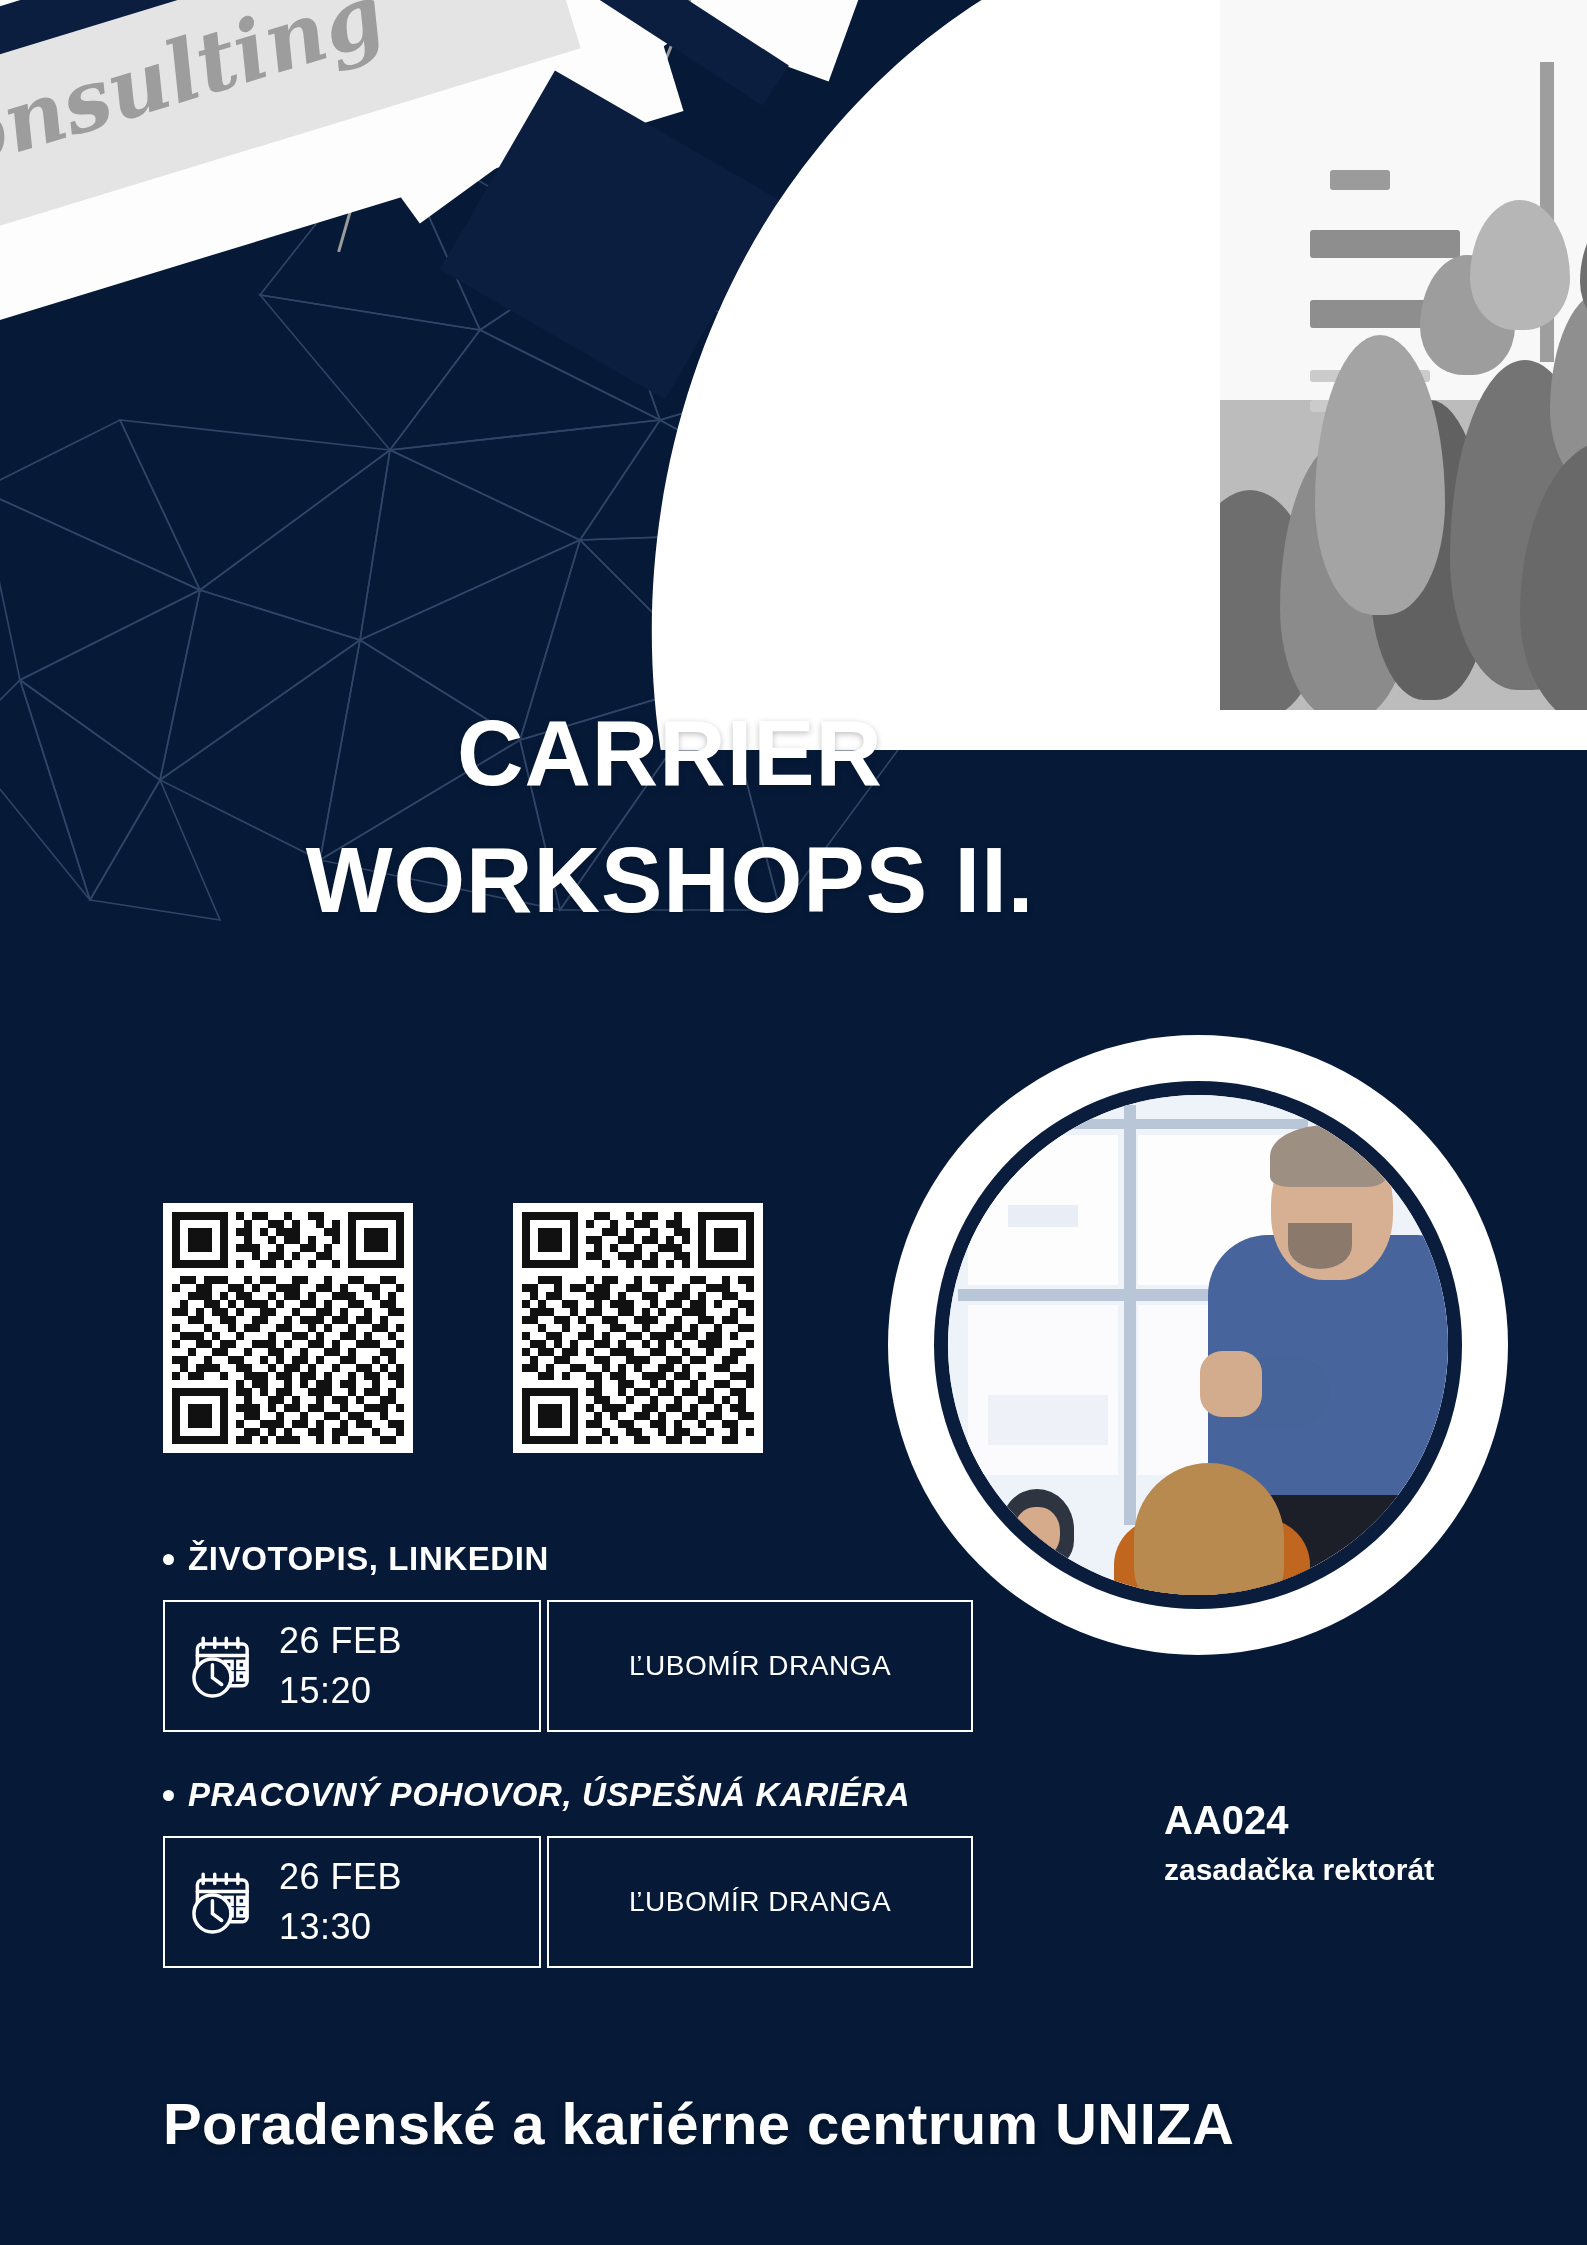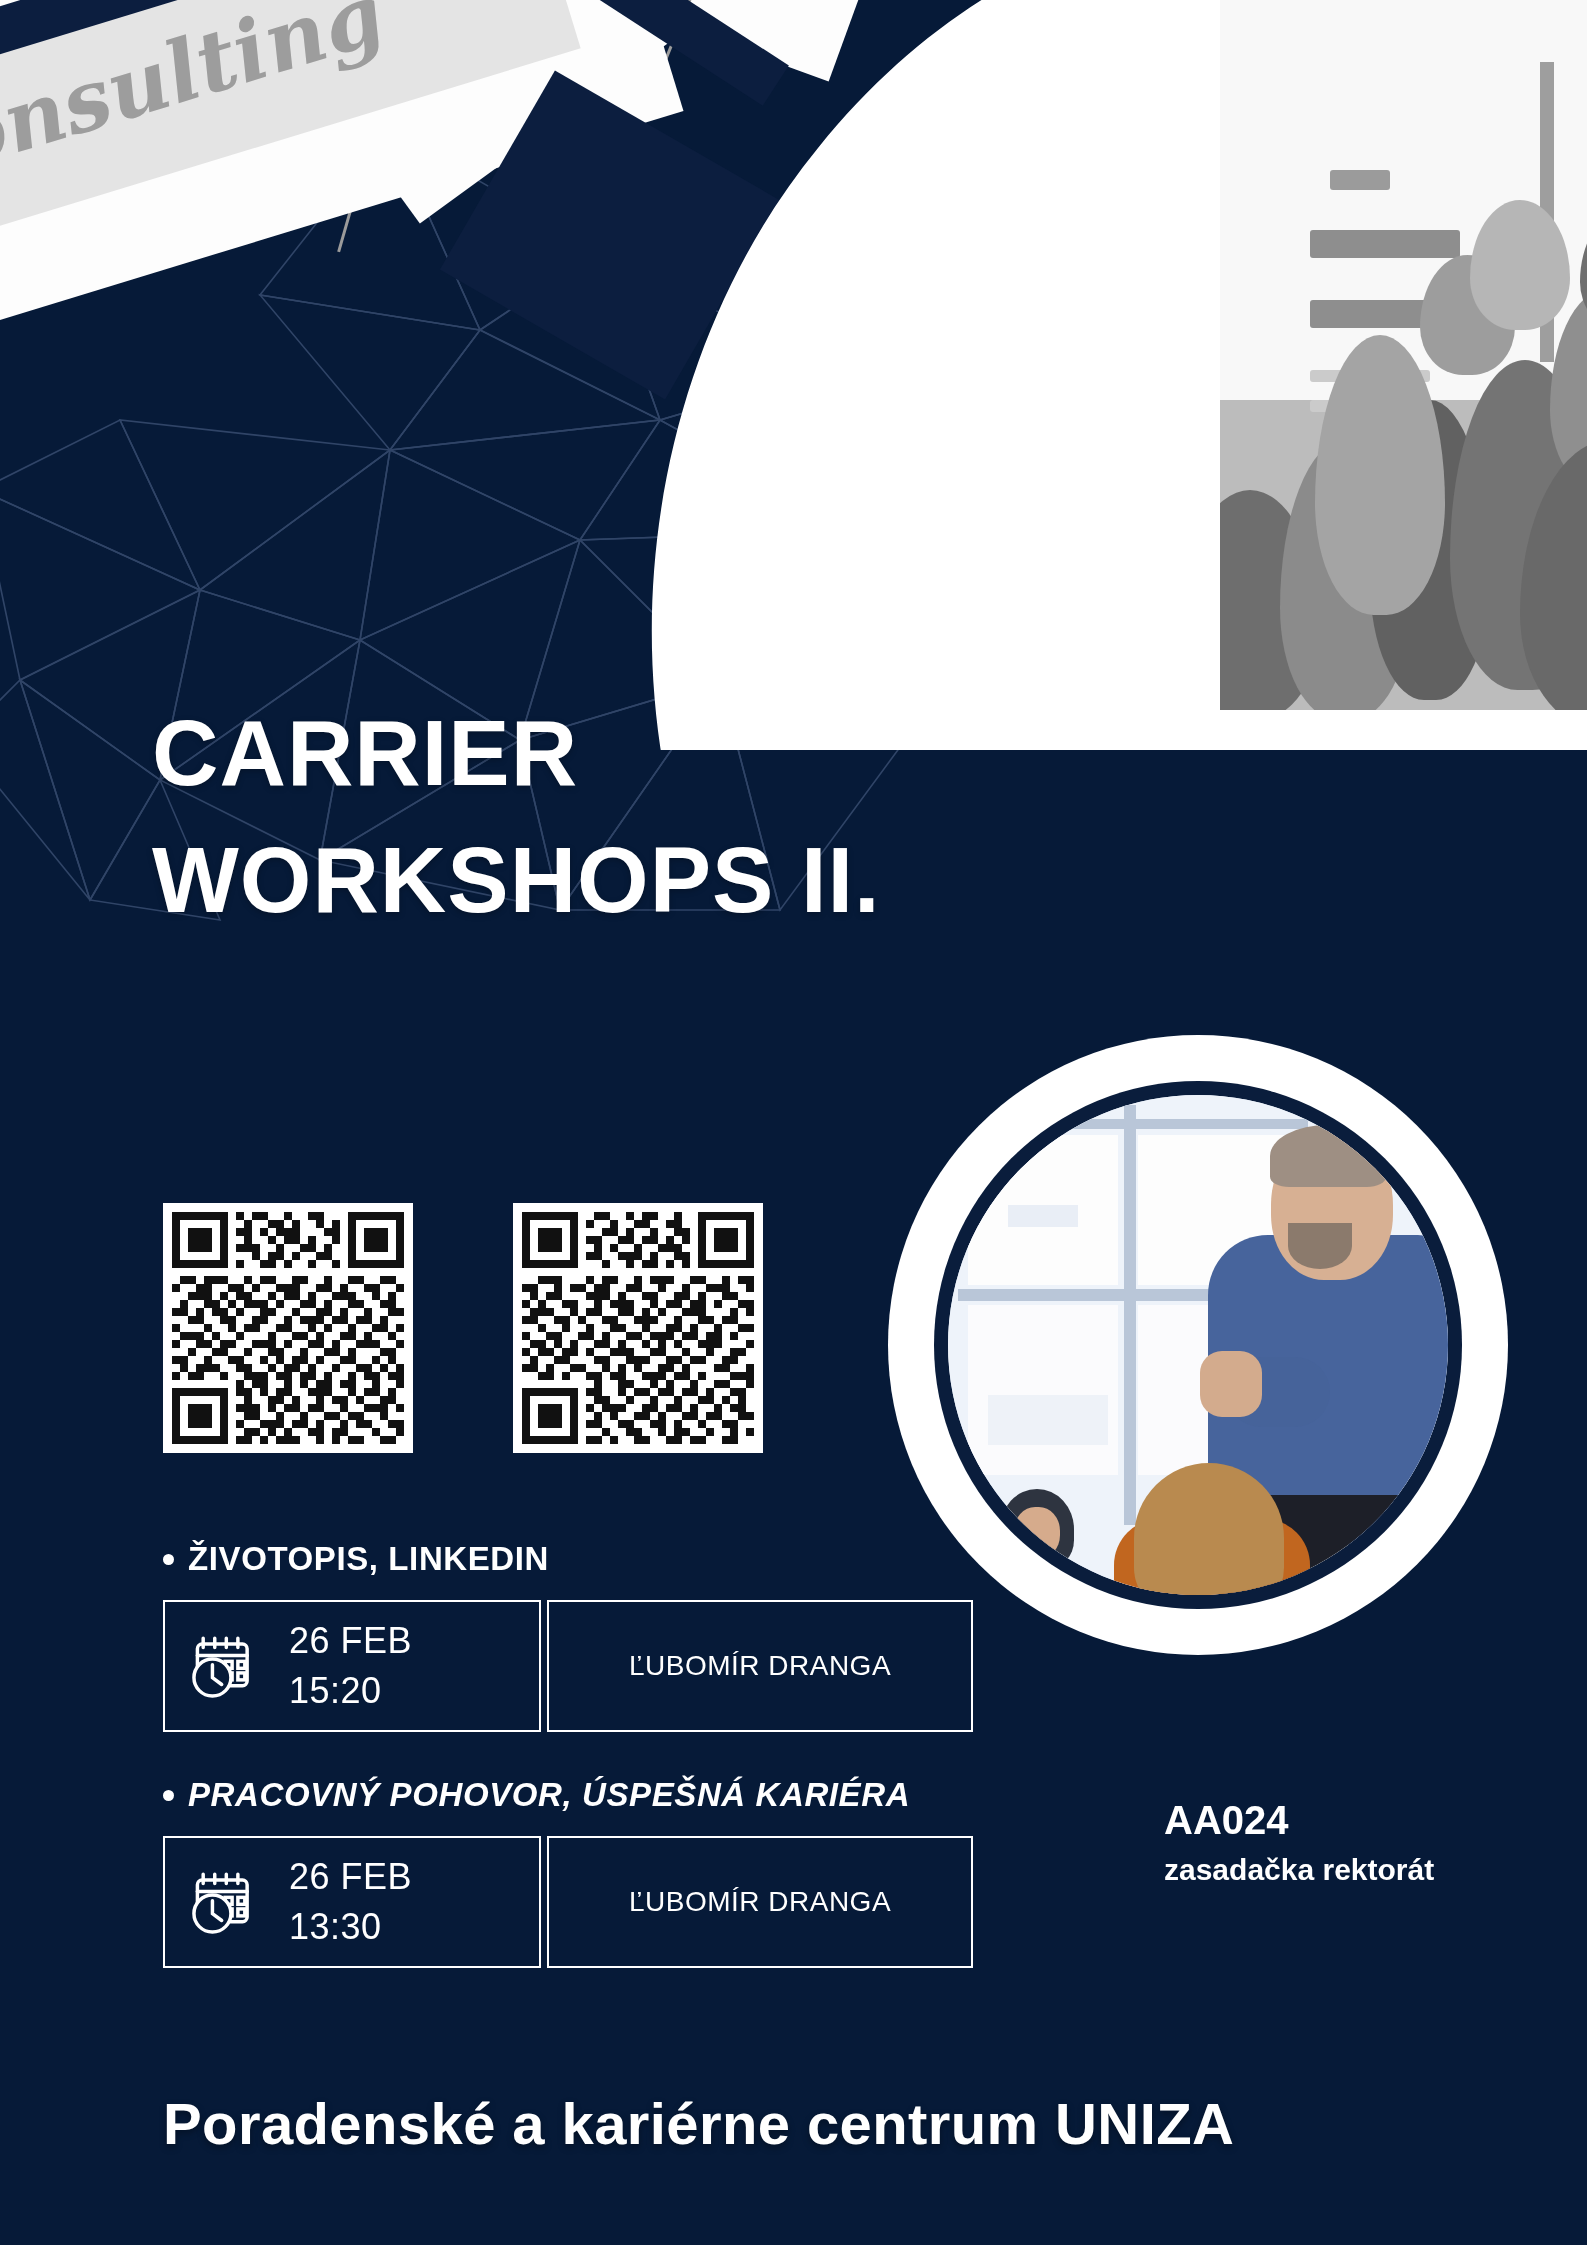--- a/index.html
+++ b/index.html
@@ -57,21 +57,21 @@
     position:absolute;left:600px;top:-20px;width:1010px;height:760px;
     clip-path: path("M 100 780 C 60 560 120 330 250 170 C 330 70 420 10 520 -30 L 1010 -30 L 1010 780 Z");
   }
   .photo-white-edge{
     position:absolute;left:586px;top:-20px;width:1030px;height:770px;
     background:#ffffff;
     clip-path: path("M 78 790 C 38 566 98 332 232 168 C 314 66 406 4 508 -38 L 1030 -38 L 1030 790 Z");
   }
 
   
-  .headline{position:absolute;left:152px;top:690px;width:1020px;z-index:6;}
+  .headline{position:absolute;left:160px;top:690px;width:1020px;z-index:6;text-align:center;}
   .headline .line{
     font-weight:700;
     font-size:92px;
     line-height:1.38;
     letter-spacing:1px;
     color:#ffffff;
     text-shadow:0 2px 6px rgba(0,0,0,.25);
   }
 
   
@@ -125,21 +125,21 @@
   .event-box{
     margin-left:163px;
     margin-top:22px;
     display:flex;
     width:810px;
     height:132px;
   }
   .box-left{
     flex:0 0 378px;
     border:2px solid #ffffff;
-    display:flex;align-items:center;gap:28px;
+    display:flex;align-items:center;gap:18px;
     padding-left:22px;
   }
   .box-right{
     flex:1 1 auto;
     border:2px solid #ffffff;
     border-left:none;
     margin-left:6px;
     border-left:2px solid #ffffff;
     display:flex;align-items:center;justify-content:center;
   }

